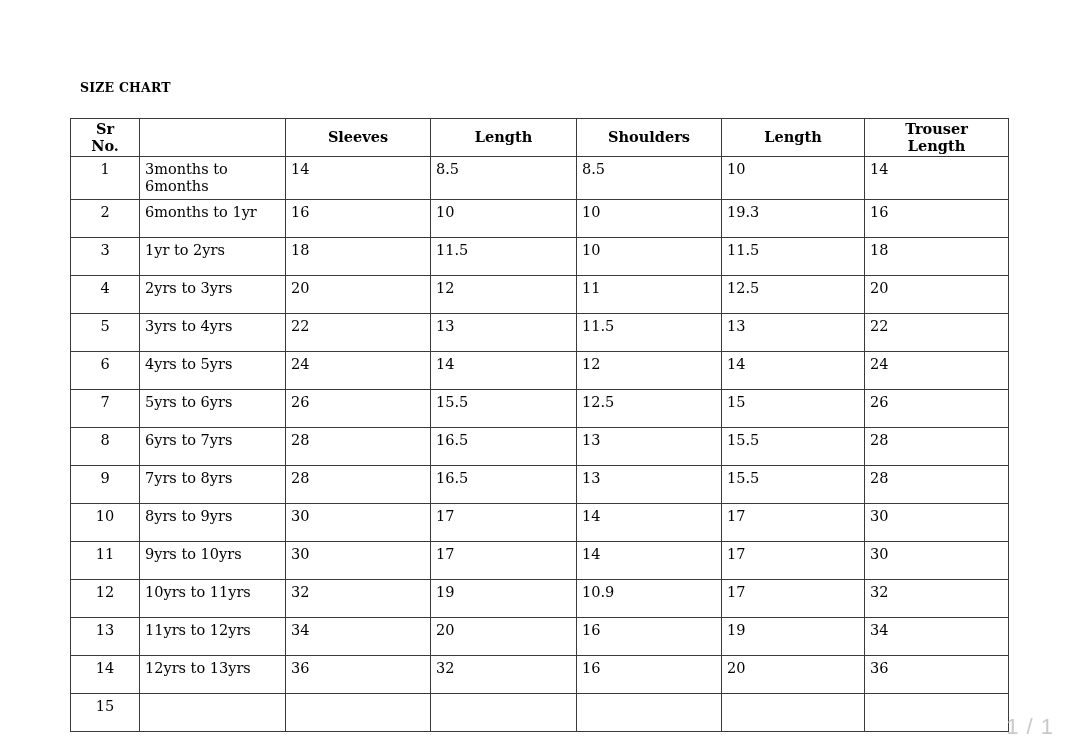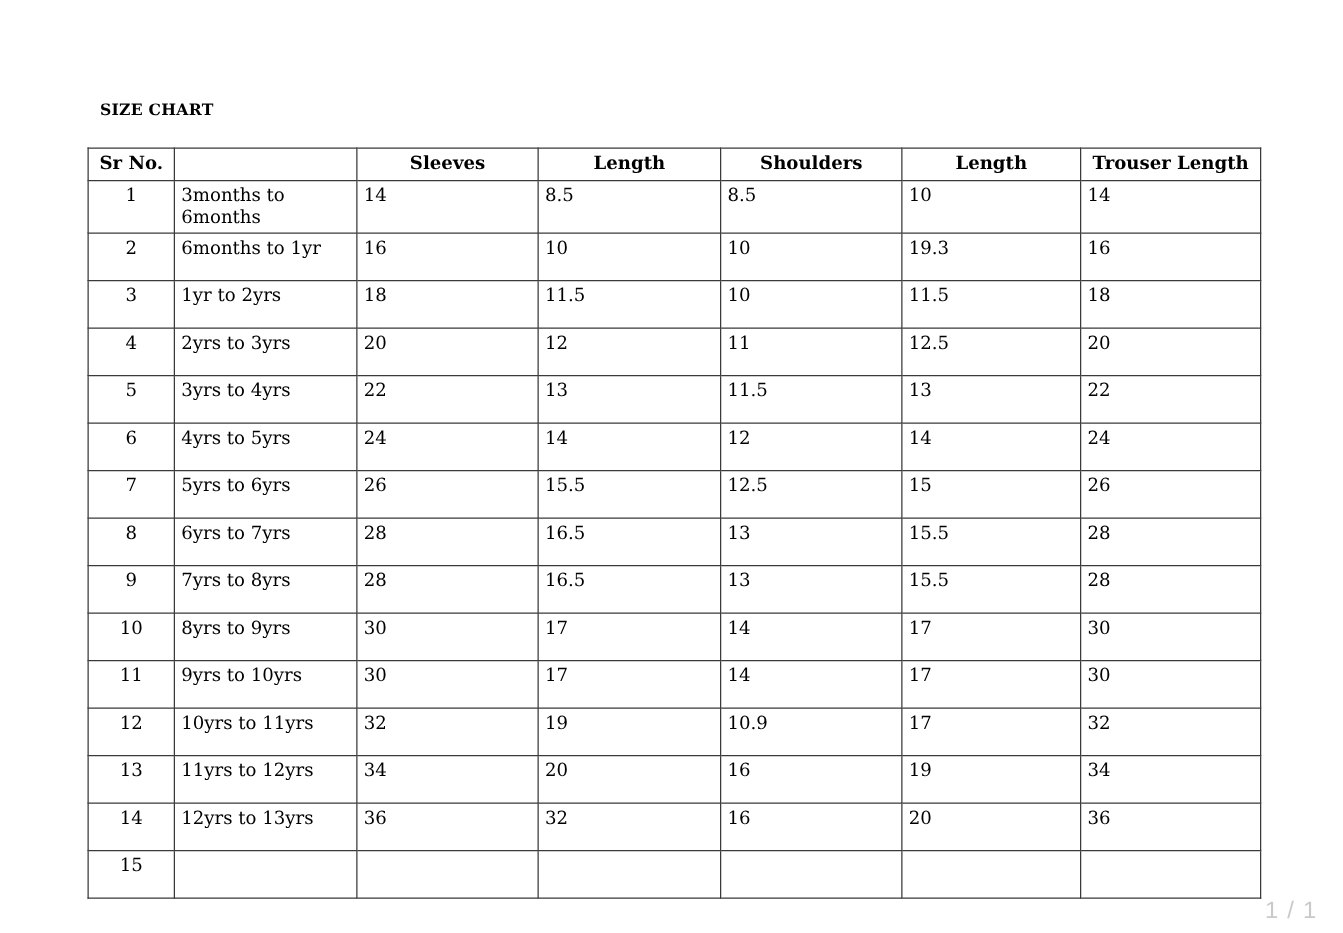--- a/index.html
+++ b/index.html
@@ -58,21 +58,21 @@
     vertical-align: top;
     padding: 4px 5px 4px 5px;
     font-family: "DejaVu Serif", serif;
   }
 
   table.size-chart thead th {
     text-align: center;
     font-weight: bold;
     font-size: 14.5px;
     height: 21px;
-    padding: 2px 4px;
+    padding: 2px 20px;
     vertical-align: middle;
     background: #ffffff;
     margin-top: 30px;
   }
 
   
   col.c-sr      { width: 69px; }
   col.c-age     { width: 146px; }
   col.c-len     { width: 145px; }
   col.c-slv     { width: 146px; }
@@ -90,21 +90,21 @@
 
   td.data-cell {
     height: 29px;
   }
 
   .page-number {
     position: absolute;
     right: 20px;
     bottom: 6px;
     font-family: "Liberation Sans", sans-serif;
-    font-size: 19px;
+    font-size: 22px;
     color: #c9c9c9;
     letter-spacing: 1px;
     text-align: center;
   }
 </style>
 </head>
 <body>
 
 <div class="page">
 

